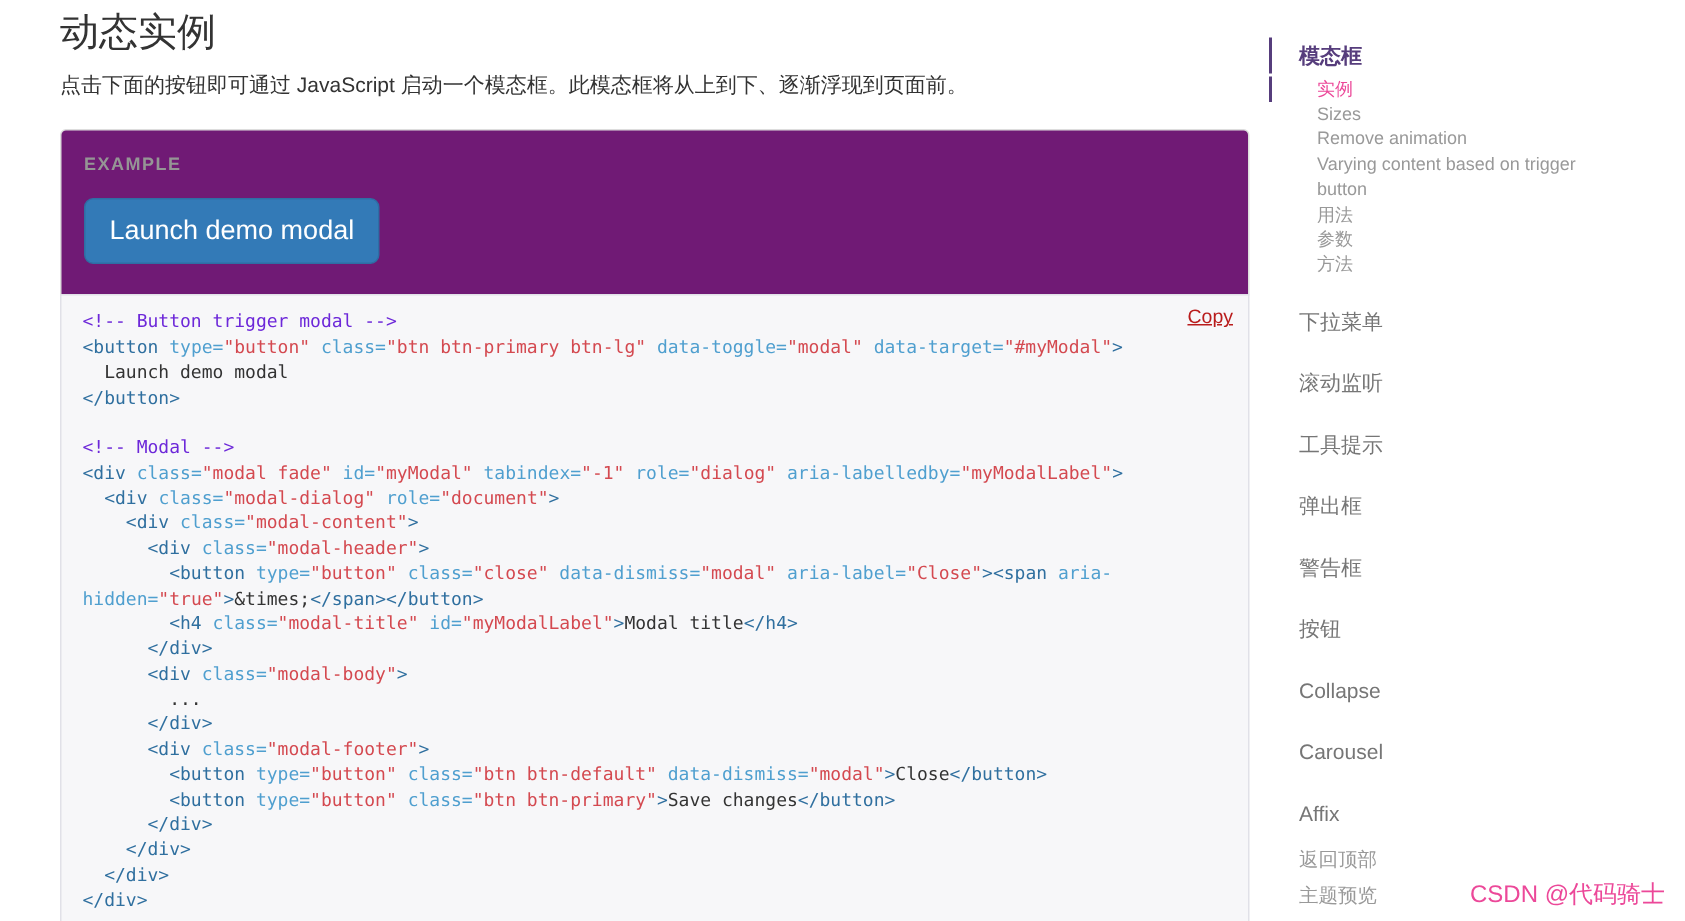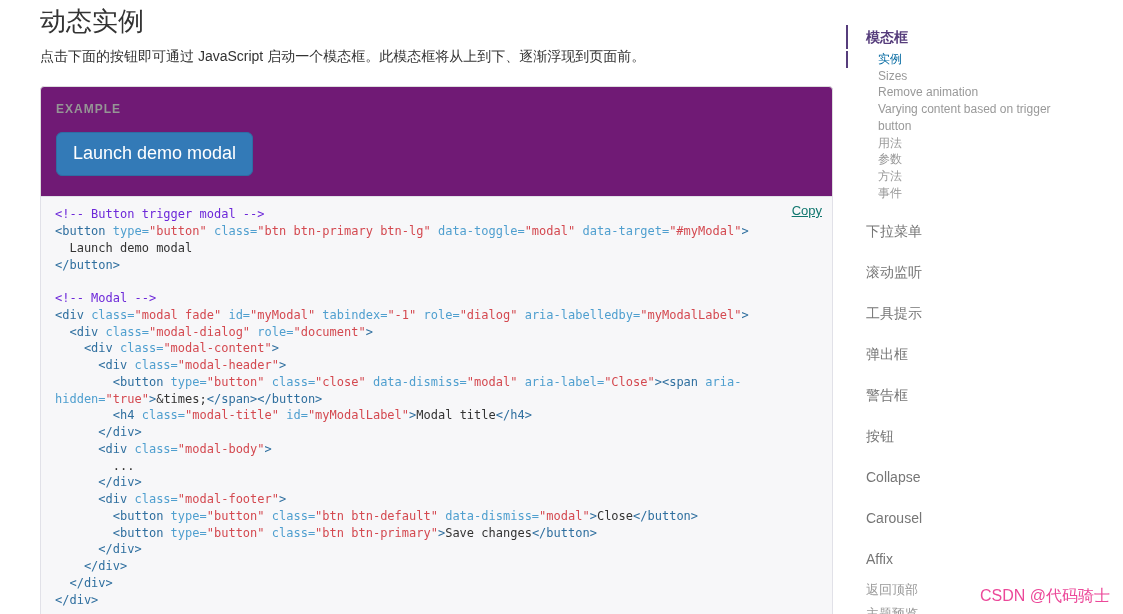--- a/index.html
+++ b/index.html
@@ -36,21 +36,21 @@
   }
 
   .highlight {
     position:relative; margin-top:-1px;
     background:#f7f7f9; border:1px solid #e1e1e8;
     border-radius:0 0 4px 4px;
     padding:9px 14px 10px 14px;
   }
   .copy-btn {
     position:absolute; top:6px; right:10px;
-    font-size:13px; color:#0f766e; cursor:pointer;text-decoration:underline;
+    font-size:13px; color:#b91c1c; cursor:pointer;text-decoration:underline;
   }
   .code {
     font-family:"DejaVu Sans Mono","Liberation Mono",monospace;
     font-size:12px; line-height:16.75px; color:#333;
   }
   .code-line { white-space:pre; min-height:16.75px; }
   .tok-c { color:#6d28d9; }
   .tok-t { color:#2f6f9f;text-align:right; }
   .tok-a { color:#4f9fcf; }
   .tok-v { color:#d44950; }
@@ -63,21 +63,21 @@
     border-left:2px solid transparent;
   }
   .nav-top {
     padding:3.5px 18px; font-size:14px; line-height:17px; color:#767676; font-weight:400;margin-top:17px;
   }
   .nav-top.active { color:#563d7c; font-weight:bold; border-left-color:#563d7c; }
   .subnav { margin:2px 0 18px 0; }
   .nav-sub {
     padding:0 10px 0 30px; font-size:12px; line-height:16.7px; color:#999;
   }
-  .nav-sub.active { color:#0369a1; border-left-color:#563d7c; }
+  .nav-sub.active { color:#ec4899; border-left-color:#563d7c; }
   .sidebar-footer { margin-top:6px; }
   .nav-foot {
     padding:3.5px 18px; font-size:13px; line-height:17px; color:#999;
   }
 
   .watermark {
     position:absolute; right:13px; bottom:7px;
     font-size:16px; color:#ec4899;
   }
 </style>
@@ -127,21 +127,20 @@
 <nav class="sidebar" id="sidebar">
     <a class="nav-link nav-top active">模态框</a>
     <div class="subnav">
       <a class="nav-link nav-sub active">实例</a>
       <a class="nav-link nav-sub">Sizes</a>
       <a class="nav-link nav-sub">Remove animation</a>
       <a class="nav-link nav-sub">Varying content based on trigger button</a>
       <a class="nav-link nav-sub">用法</a>
       <a class="nav-link nav-sub">参数</a>
       <a class="nav-link nav-sub">方法</a>
-      <a class="nav-link nav-sub">事件</a>
     </div>
     <a class="nav-link nav-top">下拉菜单</a>
     <a class="nav-link nav-top">滚动监听</a>
     <a class="nav-link nav-top">工具提示</a>
     <a class="nav-link nav-top">弹出框</a>
     <a class="nav-link nav-top">警告框</a>
     <a class="nav-link nav-top">按钮</a>
     <a class="nav-link nav-top">Collapse</a>
     <a class="nav-link nav-top">Carousel</a>
     <a class="nav-link nav-top">Affix</a>

